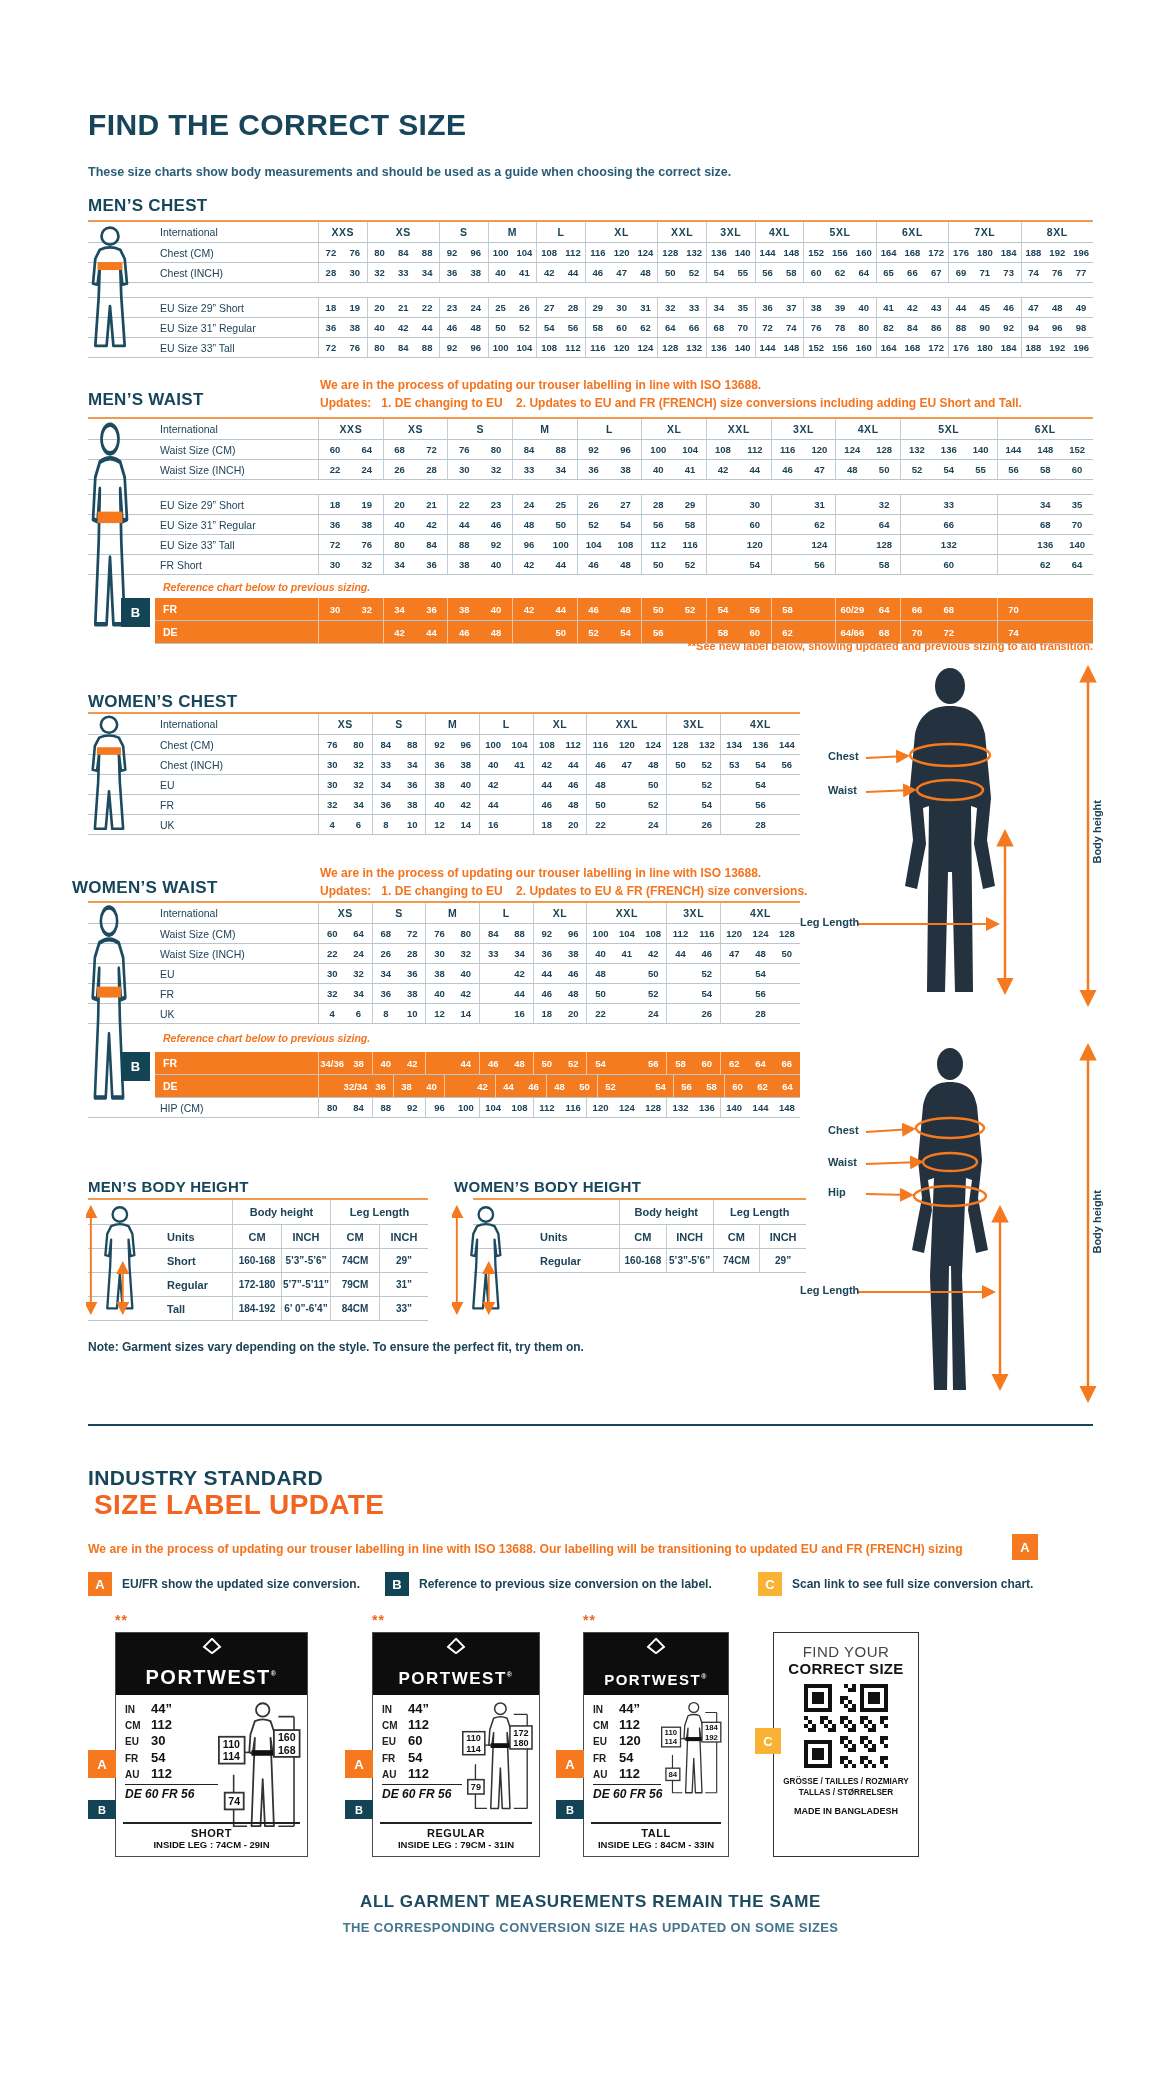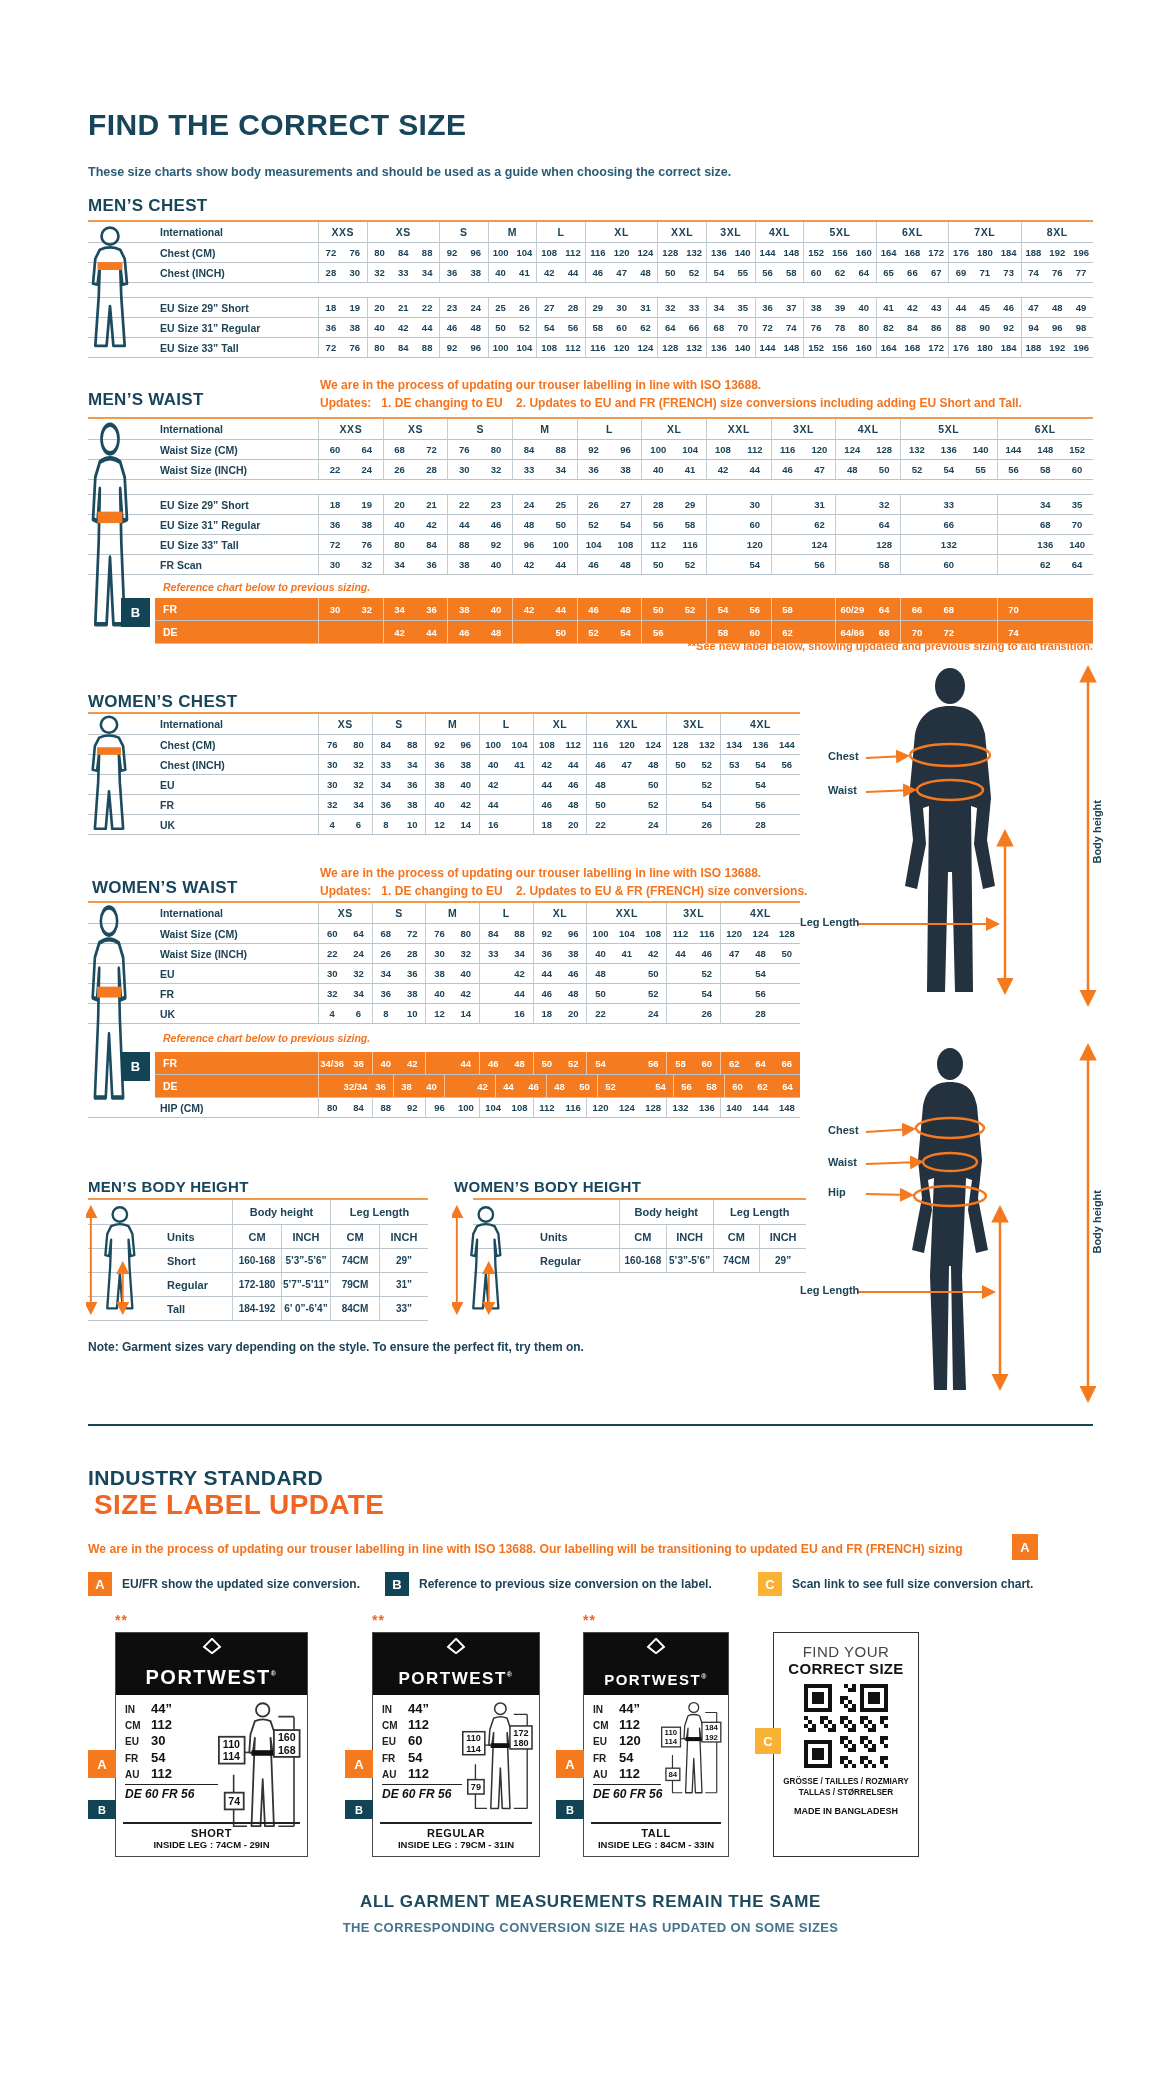--- a/index.html
+++ b/index.html
@@ -10,21 +10,21 @@
   .h2{font-size:17px;font-weight:800;color:#17455a;letter-spacing:.3px;}
   .h3{font-size:15px;font-weight:800;color:#17455a;letter-spacing:.3px;}
   .intro{font-size:12.5px;line-height:21px;color:#2b5d77;font-weight:600;}
   .waist-intro{font-size:12px;color:#f4731d;font-weight:600;line-height:18px;}
   .waist-intro b{font-weight:800;}
   
   .stable{display:flex;flex-direction:column;border-top:2px solid #f19a4d;}
   .trow{display:flex;align-items:stretch;height:19px;border-bottom:1px solid #b9c4cc;background:transparent;}
   .trow.thead{height:20px;}
   .tlabel{width:230px;flex:none;display:flex;align-items:center;padding-left:72px;box-sizing:border-box;
-          font-weight:700;font-size:10.5px;color:#1d4357;}
+          font-weight:400;font-size:10.5px;color:#1d4357;}
   .tgroup{display:flex;align-items:center;flex-basis:0;border-left:1px solid #c3cdd4;min-width:0;}
   .tsub{flex:1;text-align:center;font-size:9.5px;font-weight:600;color:#1d4357;white-space:nowrap;}
   .ghead{justify-content:center;font-weight:800;font-size:10.5px;letter-spacing:.6px;color:#1d4357;}
   .tgap{height:14px;border-bottom:1px solid #b9c4cc;}
   .tnote{margin-left:67px;padding-left:8px;align-items:center;border-bottom:none;
          color:#f4731d;font-style:italic;font-weight:600;font-size:10.5px;height:23px;}
   .torange{background:#f47b20;margin-left:67px;height:22px;}
   .torange .tlabel{width:163px;padding-left:8px;color:#fff;font-weight:700;}
   .torange .tsub{color:#fff;font-weight:700;}
   .torange .tgroup{border-left:1px solid rgba(255,255,255,.55);}
@@ -706,21 +706,21 @@
             <span class="tsub">132</span>
             <span class="tsub"></span>
           </div>
           <div class="tgroup" style="flex-grow: 3;">
             <span class="tsub"></span>
             <span class="tsub">136</span>
             <span class="tsub">140</span>
           </div>
         </div>
         <div class="trow">
-          <div class="tlabel">FR Scan</div>
+          <div class="tlabel">FR Short</div>
           <div class="tgroup" style="flex-grow: 2;">
             <span class="tsub">30</span>
             <span class="tsub">32</span>
           </div>
           <div class="tgroup" style="flex-grow: 2;">
             <span class="tsub">34</span>
             <span class="tsub">36</span>
           </div>
           <div class="tgroup" style="flex-grow: 2;">
             <span class="tsub">38</span>
@@ -1076,21 +1076,21 @@
   </svg>
 
   <div class="abs waist-intro" style="left:320px;top:864px;width:780px;">
     <div>We are in the process of updating our trouser labelling in line with ISO 13688.</div>
     <div>
       <b>Updates:</b>&nbsp;&nbsp;
       <b>1.</b><span> DE changing to EU</span>&nbsp;&nbsp;&nbsp;
       <b>2.</b><span> Updates to EU &amp; FR (FRENCH) size conversions.</span>
     </div>
   </div>
-  <div class="abs h2" style="left:92px;top:878px;">WOMEN’S WAIST</div>
+  <div class="abs h2" style="left:72px;top:878px;">WOMEN’S WAIST</div>
   <div class="abs" style="left:88px;top:901px;width:712px;">
       <div class="stable">
         <div class="trow thead">
           <div class="tlabel">International</div>
           <div class="tgroup ghead" style="flex-grow: 2;">XS</div>
           <div class="tgroup ghead" style="flex-grow: 2;">S</div>
           <div class="tgroup ghead" style="flex-grow: 2;">M</div>
           <div class="tgroup ghead" style="flex-grow: 2;">L</div>
           <div class="tgroup ghead" style="flex-grow: 2;">XL</div>
           <div class="tgroup ghead" style="flex-grow: 3;">XXL</div>

